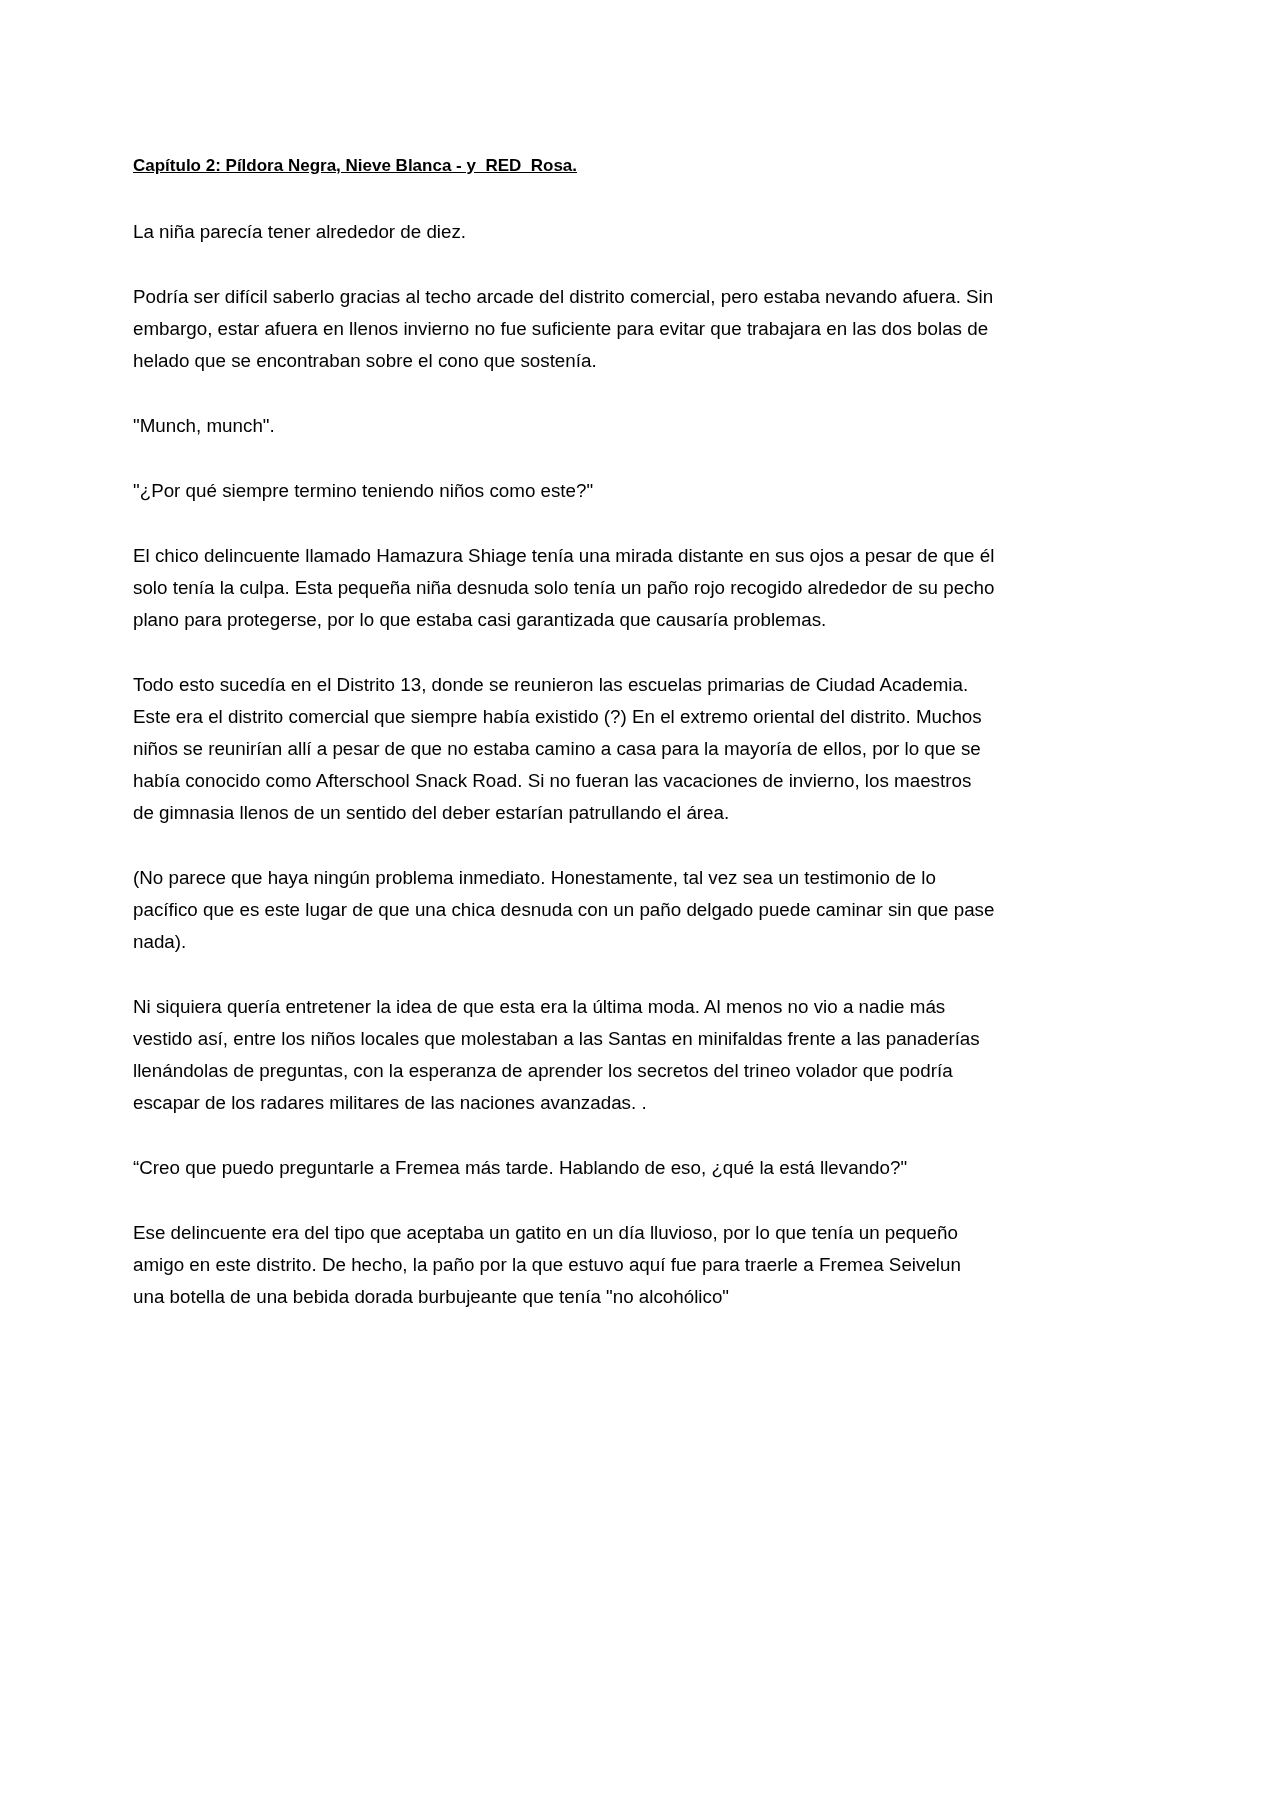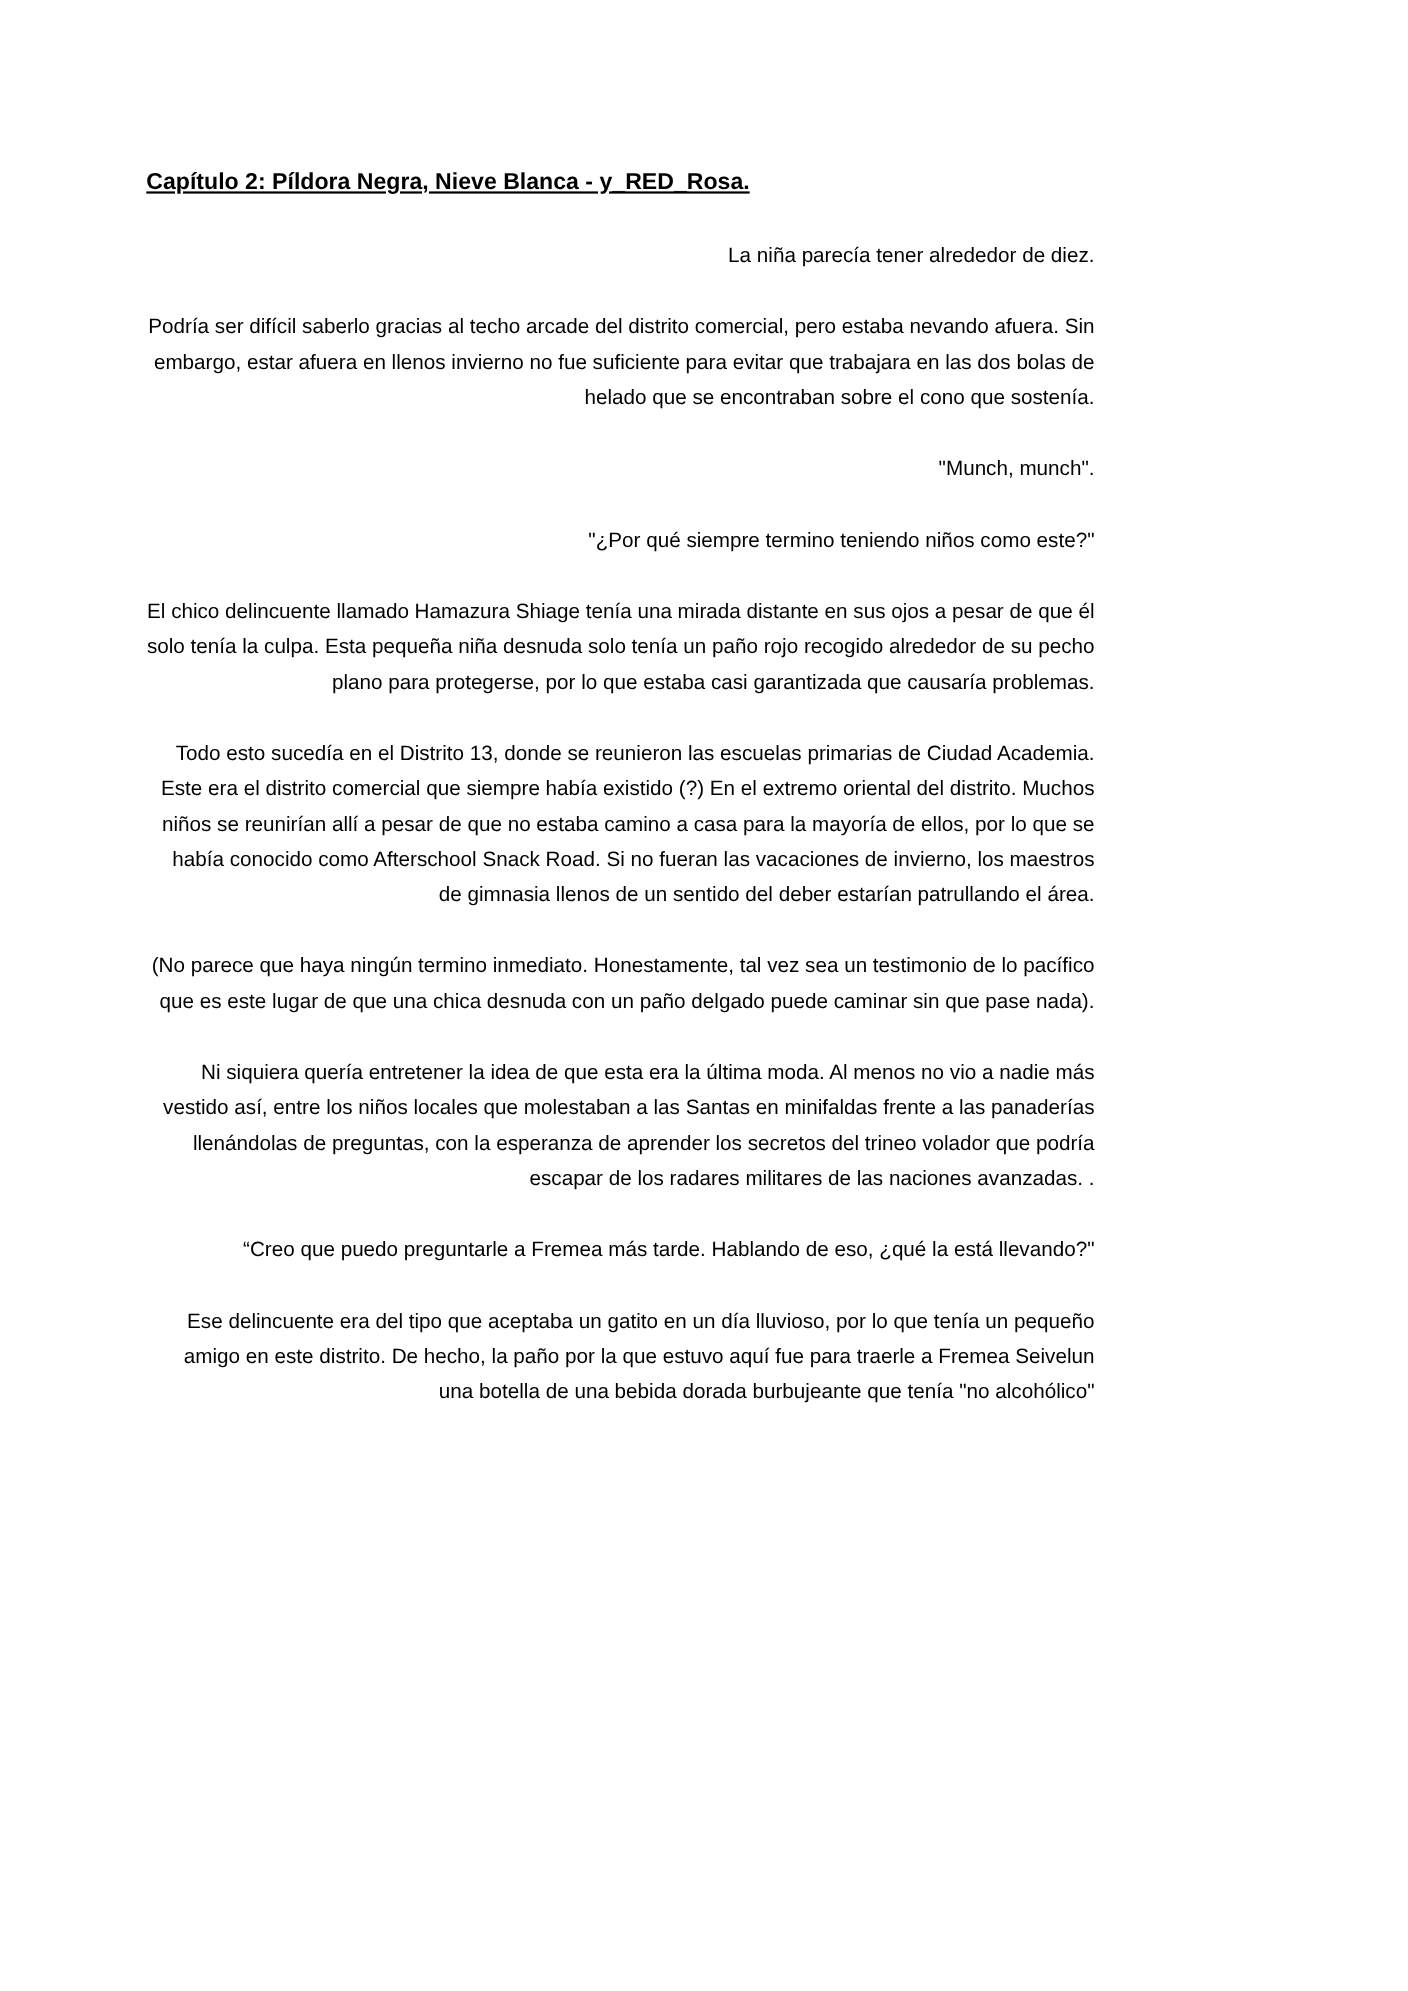--- a/index.html
+++ b/index.html
@@ -16,47 +16,46 @@
     color: #000000;
     font-family: "Liberation Sans", sans-serif;
     padding: 150px 0 0 133px;
     overflow: hidden;
   }
   .content {
     width: 862px;
   }
   .doc-title,
   .part-heading {
-    font-size: 21px;
+    font-size: 17px;
     font-weight: 700;
     line-height: 32px;
     text-decoration: underline;
     margin: 0 0 34px 0;
   }
   .body-par {
     font-size: 18.8px;
     font-weight: 400;
     line-height: 32px;
     margin: 0 0 33px 0;
     white-space: pre-wrap;
-    text-align: right;
   }
 </style>
 </head>
 <body>
 
 <div class="page">
   <div class="content">
     <h1 class="doc-title">Capítulo 2: Píldora Negra, Nieve Blanca - y_RED_Rosa.</h1>
 
 
     <p class="body-par">La niña parecía tener alrededor de diez.</p>
     <p class="body-par">Podría ser difícil saberlo gracias al techo arcade del distrito comercial, pero estaba nevando afuera. Sin embargo, estar afuera en llenos invierno no fue suficiente para evitar que trabajara en las dos bolas de helado que se encontraban sobre el cono que sostenía.</p>
     <p class="body-par">"Munch, munch".</p>
     <p class="body-par">"¿Por qué siempre termino teniendo niños como este?"</p>
     <p class="body-par">El chico delincuente llamado Hamazura Shiage tenía una mirada distante en sus ojos a pesar de que él solo tenía la culpa. Esta pequeña niña desnuda solo tenía un paño rojo recogido alrededor de su pecho plano para protegerse, por lo que estaba casi garantizada que causaría problemas.</p>
     <p class="body-par">Todo esto sucedía en el Distrito 13, donde se reunieron las escuelas primarias de Ciudad Academia. Este era el distrito comercial que siempre había existido (?) En el extremo oriental del distrito. Muchos niños se reunirían allí a pesar de que no estaba camino a casa para la mayoría de ellos, por lo que se había conocido como Afterschool Snack Road. Si no fueran las vacaciones de invierno, los maestros de gimnasia llenos de un sentido del deber estarían patrullando el área.</p>
-    <p class="body-par">(No parece que haya ningún termino inmediato. Honestamente, tal vez sea un testimonio de lo pacífico que es este lugar de que una chica desnuda con un paño delgado puede caminar sin que pase nada).</p>
+    <p class="body-par">(No parece que haya ningún problema inmediato. Honestamente, tal vez sea un testimonio de lo pacífico que es este lugar de que una chica desnuda con un paño delgado puede caminar sin que pase nada).</p>
     <p class="body-par">Ni siquiera quería entretener la idea de que esta era la última moda. Al menos no vio a nadie más vestido así, entre los niños locales que molestaban a las Santas en minifaldas frente a las panaderías llenándolas de preguntas, con la esperanza de aprender los secretos del trineo volador que podría escapar de los radares militares de las naciones avanzadas. .</p>
     <p class="body-par">“Creo que puedo preguntarle a Fremea más tarde. Hablando de eso, ¿qué la está llevando?"</p>
     <p class="body-par">Ese delincuente era del tipo que aceptaba un gatito en un día lluvioso, por lo que tenía un pequeño amigo en este distrito. De hecho, la paño por la que estuvo aquí fue para traerle a Fremea Seivelun una botella de una bebida dorada burbujeante que tenía "no alcohólico"</p>
   </div>
 </div>
 
 </body></html>

